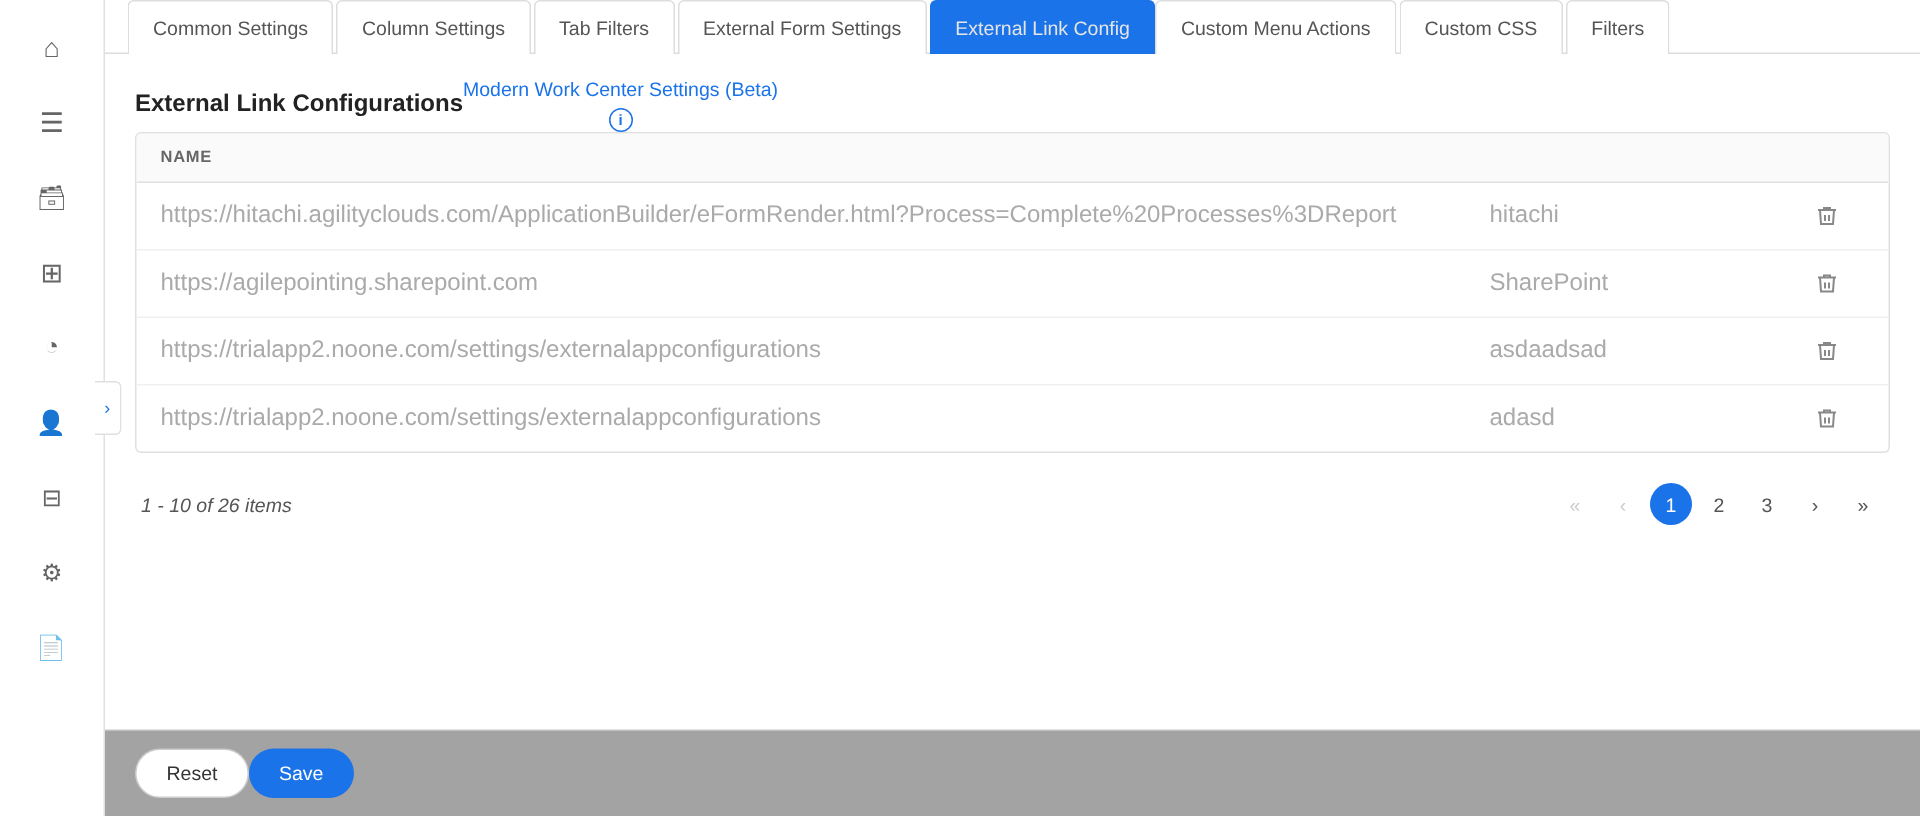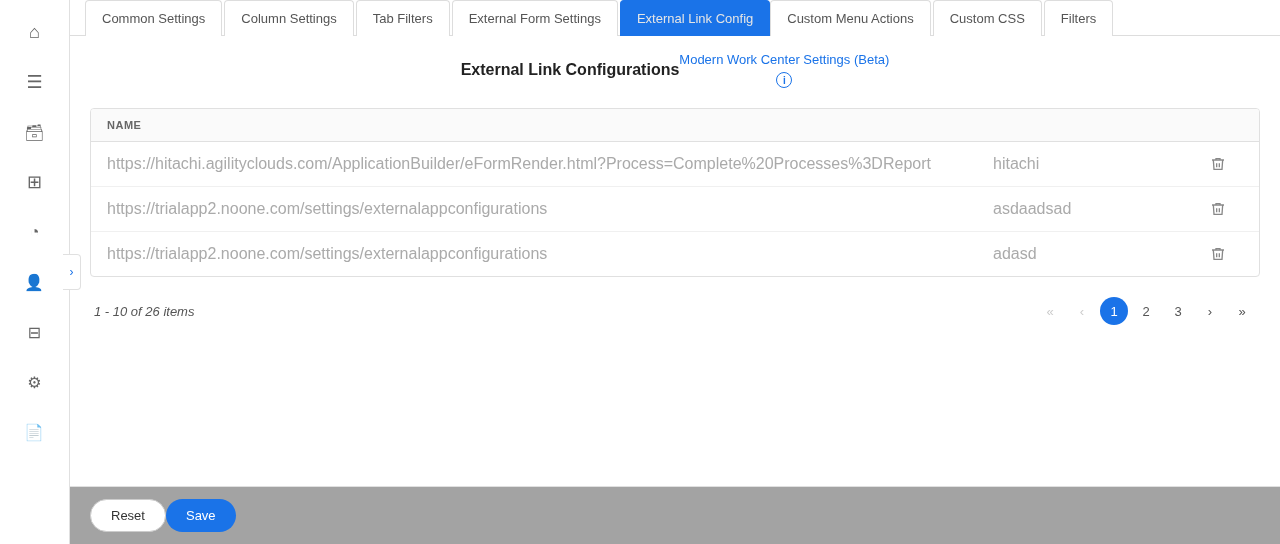--- a/index.html
+++ b/index.html
@@ -74,23 +74,22 @@
     .content {
       flex: 1;
       padding: 16px 20px;
       overflow-y: auto;
       position: relative;
     }
 
     
     .content-header {
       display: flex;
-      justify-content: center;
-      align-items: center;
-      margin-bottom: 20px;
+      justify-content: flex-start;
+      align-items: center;
     }
     .content-title {
       font-size: 16px;
       font-weight: 600;
       color: #222;
     }
     .beta-link {
       color: #1a73e8;
       font-size: 13px;
       font-weight: 500;
@@ -317,20 +316,32 @@
         <button class="delete-btn">
           <svg width="16" height="16" viewBox="0 0 24 24" fill="none" stroke="currentColor" stroke-width="2">
             <polyline points="3 6 5 6 21 6"></polyline>
             <path d="M19 6l-1 14H6L5 6"></path>
             <path d="M10 11v6M14 11v6"></path>
             <path d="M9 6V4h6v2"></path>
           </svg>
         </button>
       </div>
 
+      <div class="table-row">
+        <div class="table-cell">https://agilepointing.sharepoint.com</div>
+        <div class="table-cell">SharePoint</div>
+        <button class="delete-btn">
+          <svg width="16" height="16" viewBox="0 0 24 24" fill="none" stroke="currentColor" stroke-width="2">
+            <polyline points="3 6 5 6 21 6"></polyline>
+            <path d="M19 6l-1 14H6L5 6"></path>
+            <path d="M10 11v6M14 11v6"></path>
+            <path d="M9 6V4h6v2"></path>
+          </svg>
+        </button>
+      </div>
 
       <div class="table-row">
         <div class="table-cell">https://trialapp2.noone.com/settings/externalappconfigurations</div>
         <div class="table-cell">asdaadsad</div>
         <button class="delete-btn">
           <svg width="16" height="16" viewBox="0 0 24 24" fill="none" stroke="currentColor" stroke-width="2">
             <polyline points="3 6 5 6 21 6"></polyline>
             <path d="M19 6l-1 14H6L5 6"></path>
             <path d="M10 11v6M14 11v6"></path>
             <path d="M9 6V4h6v2"></path>

